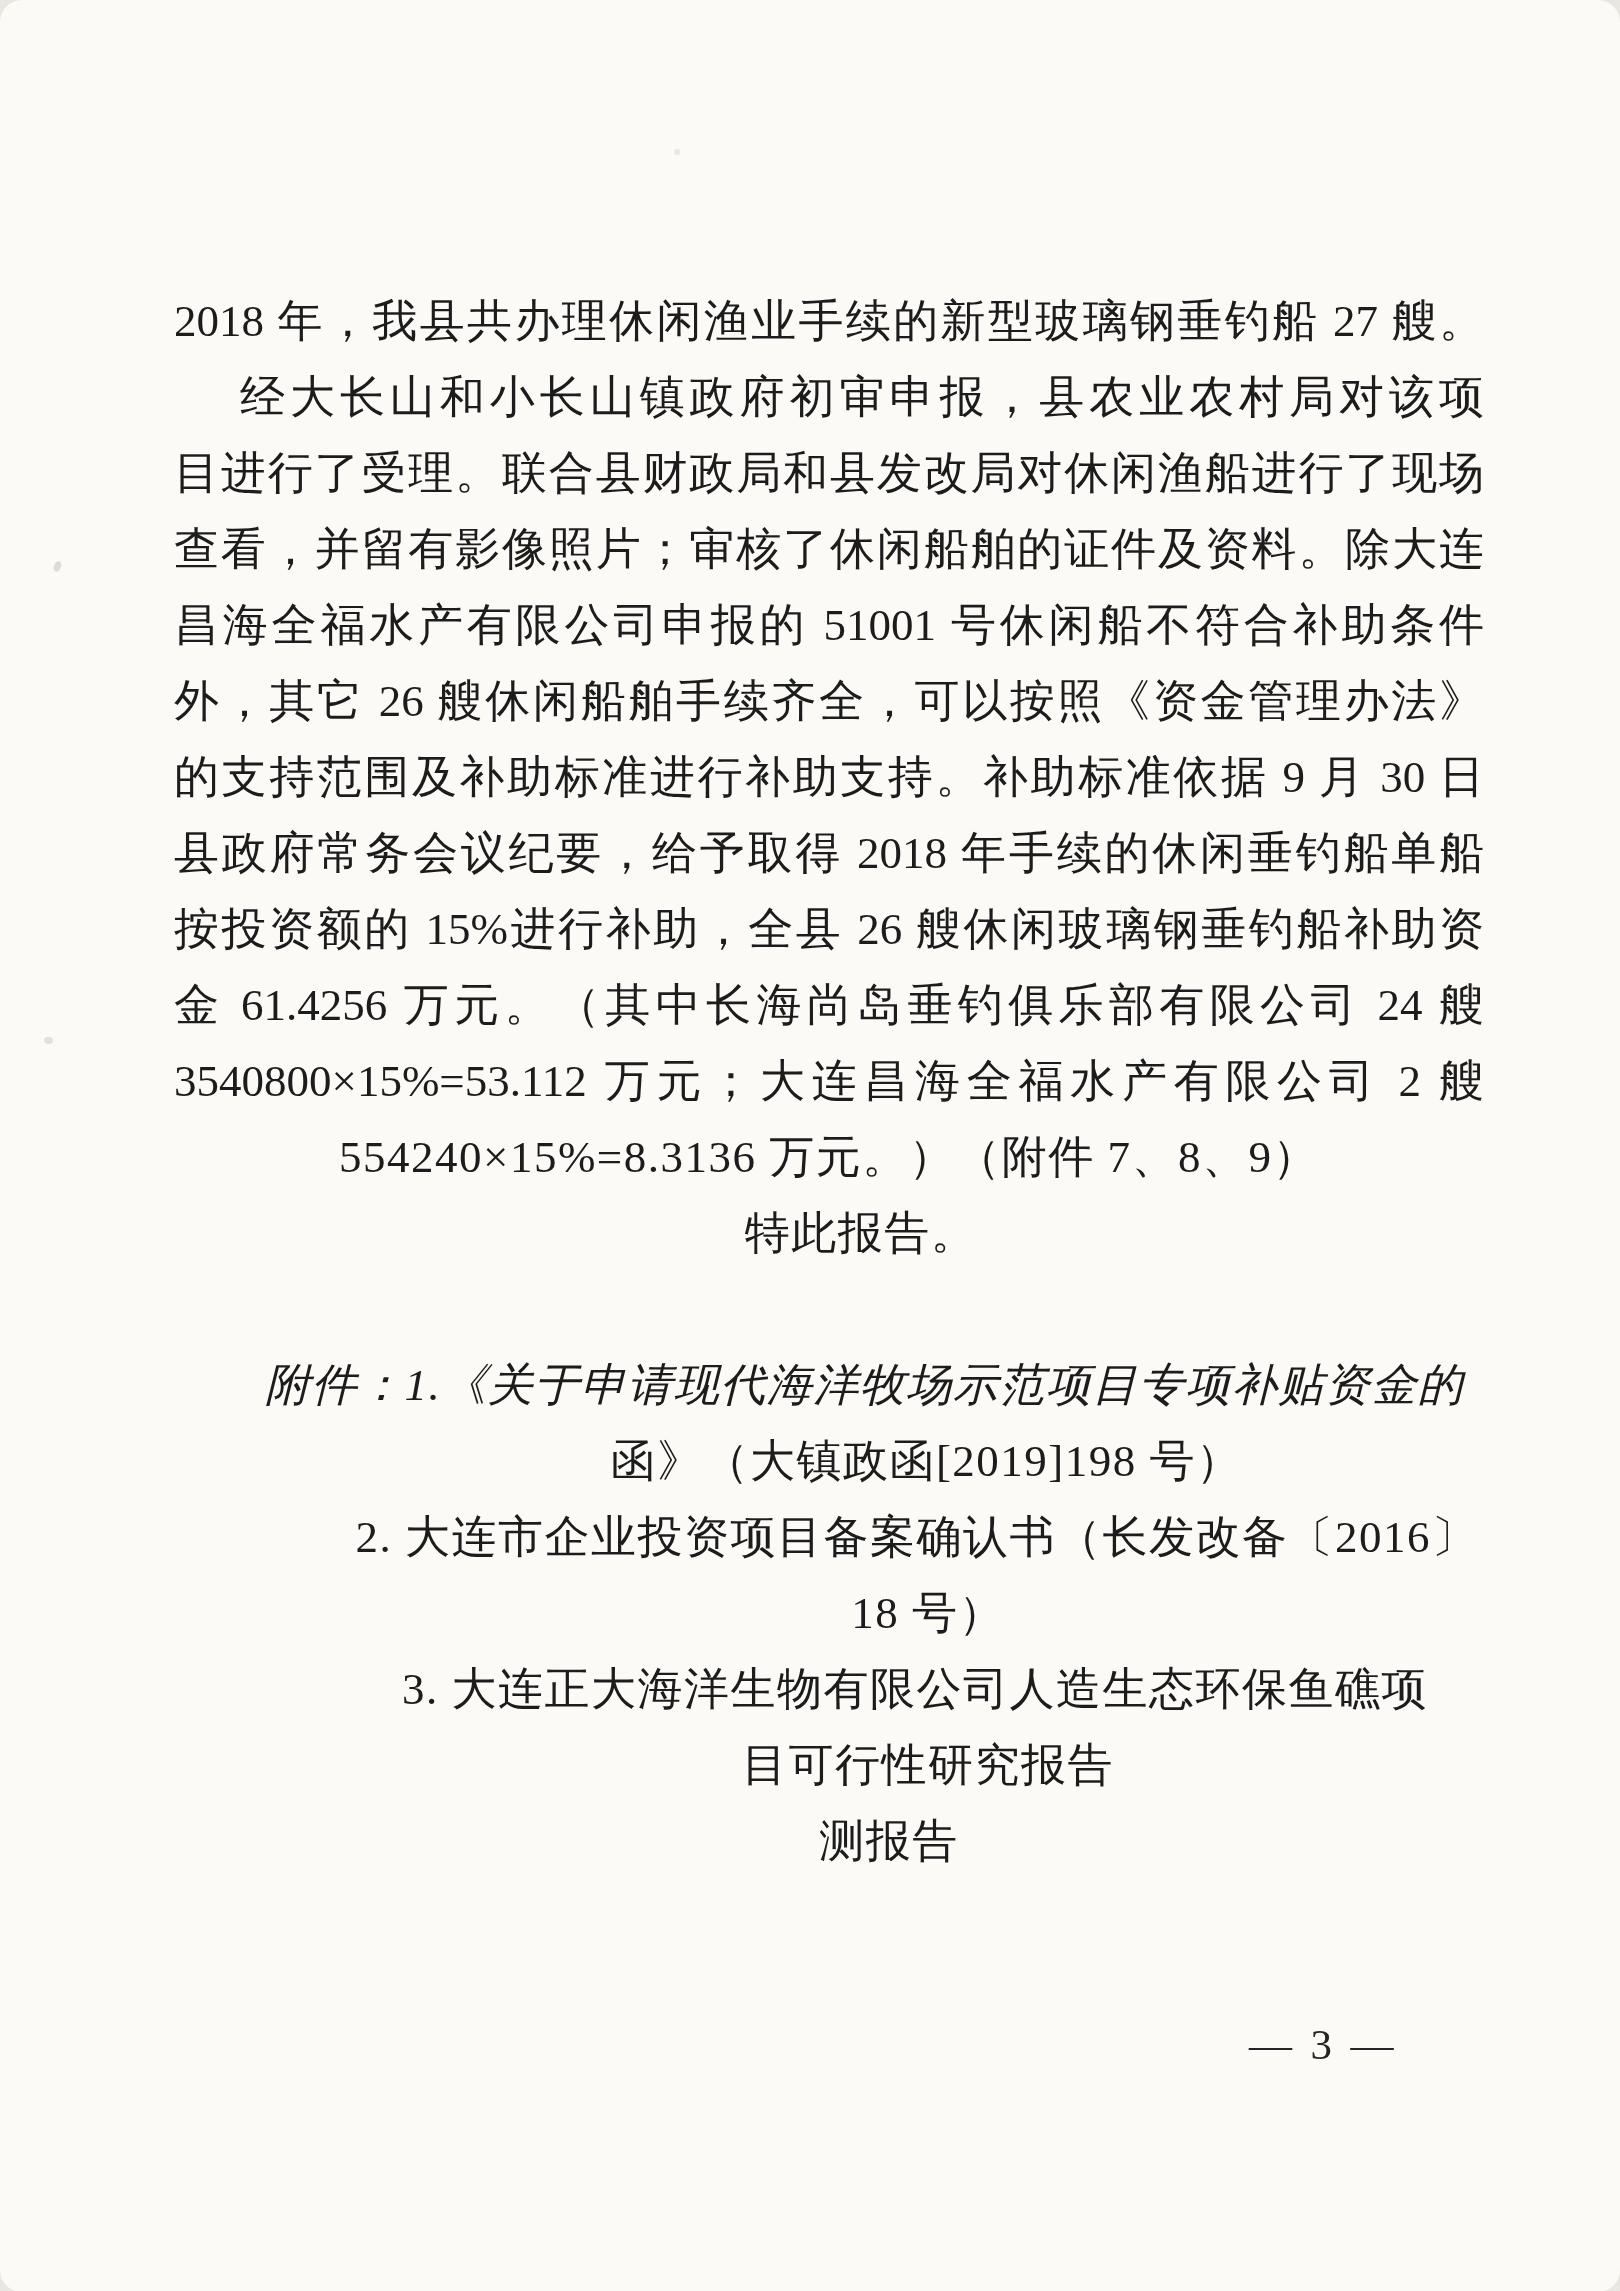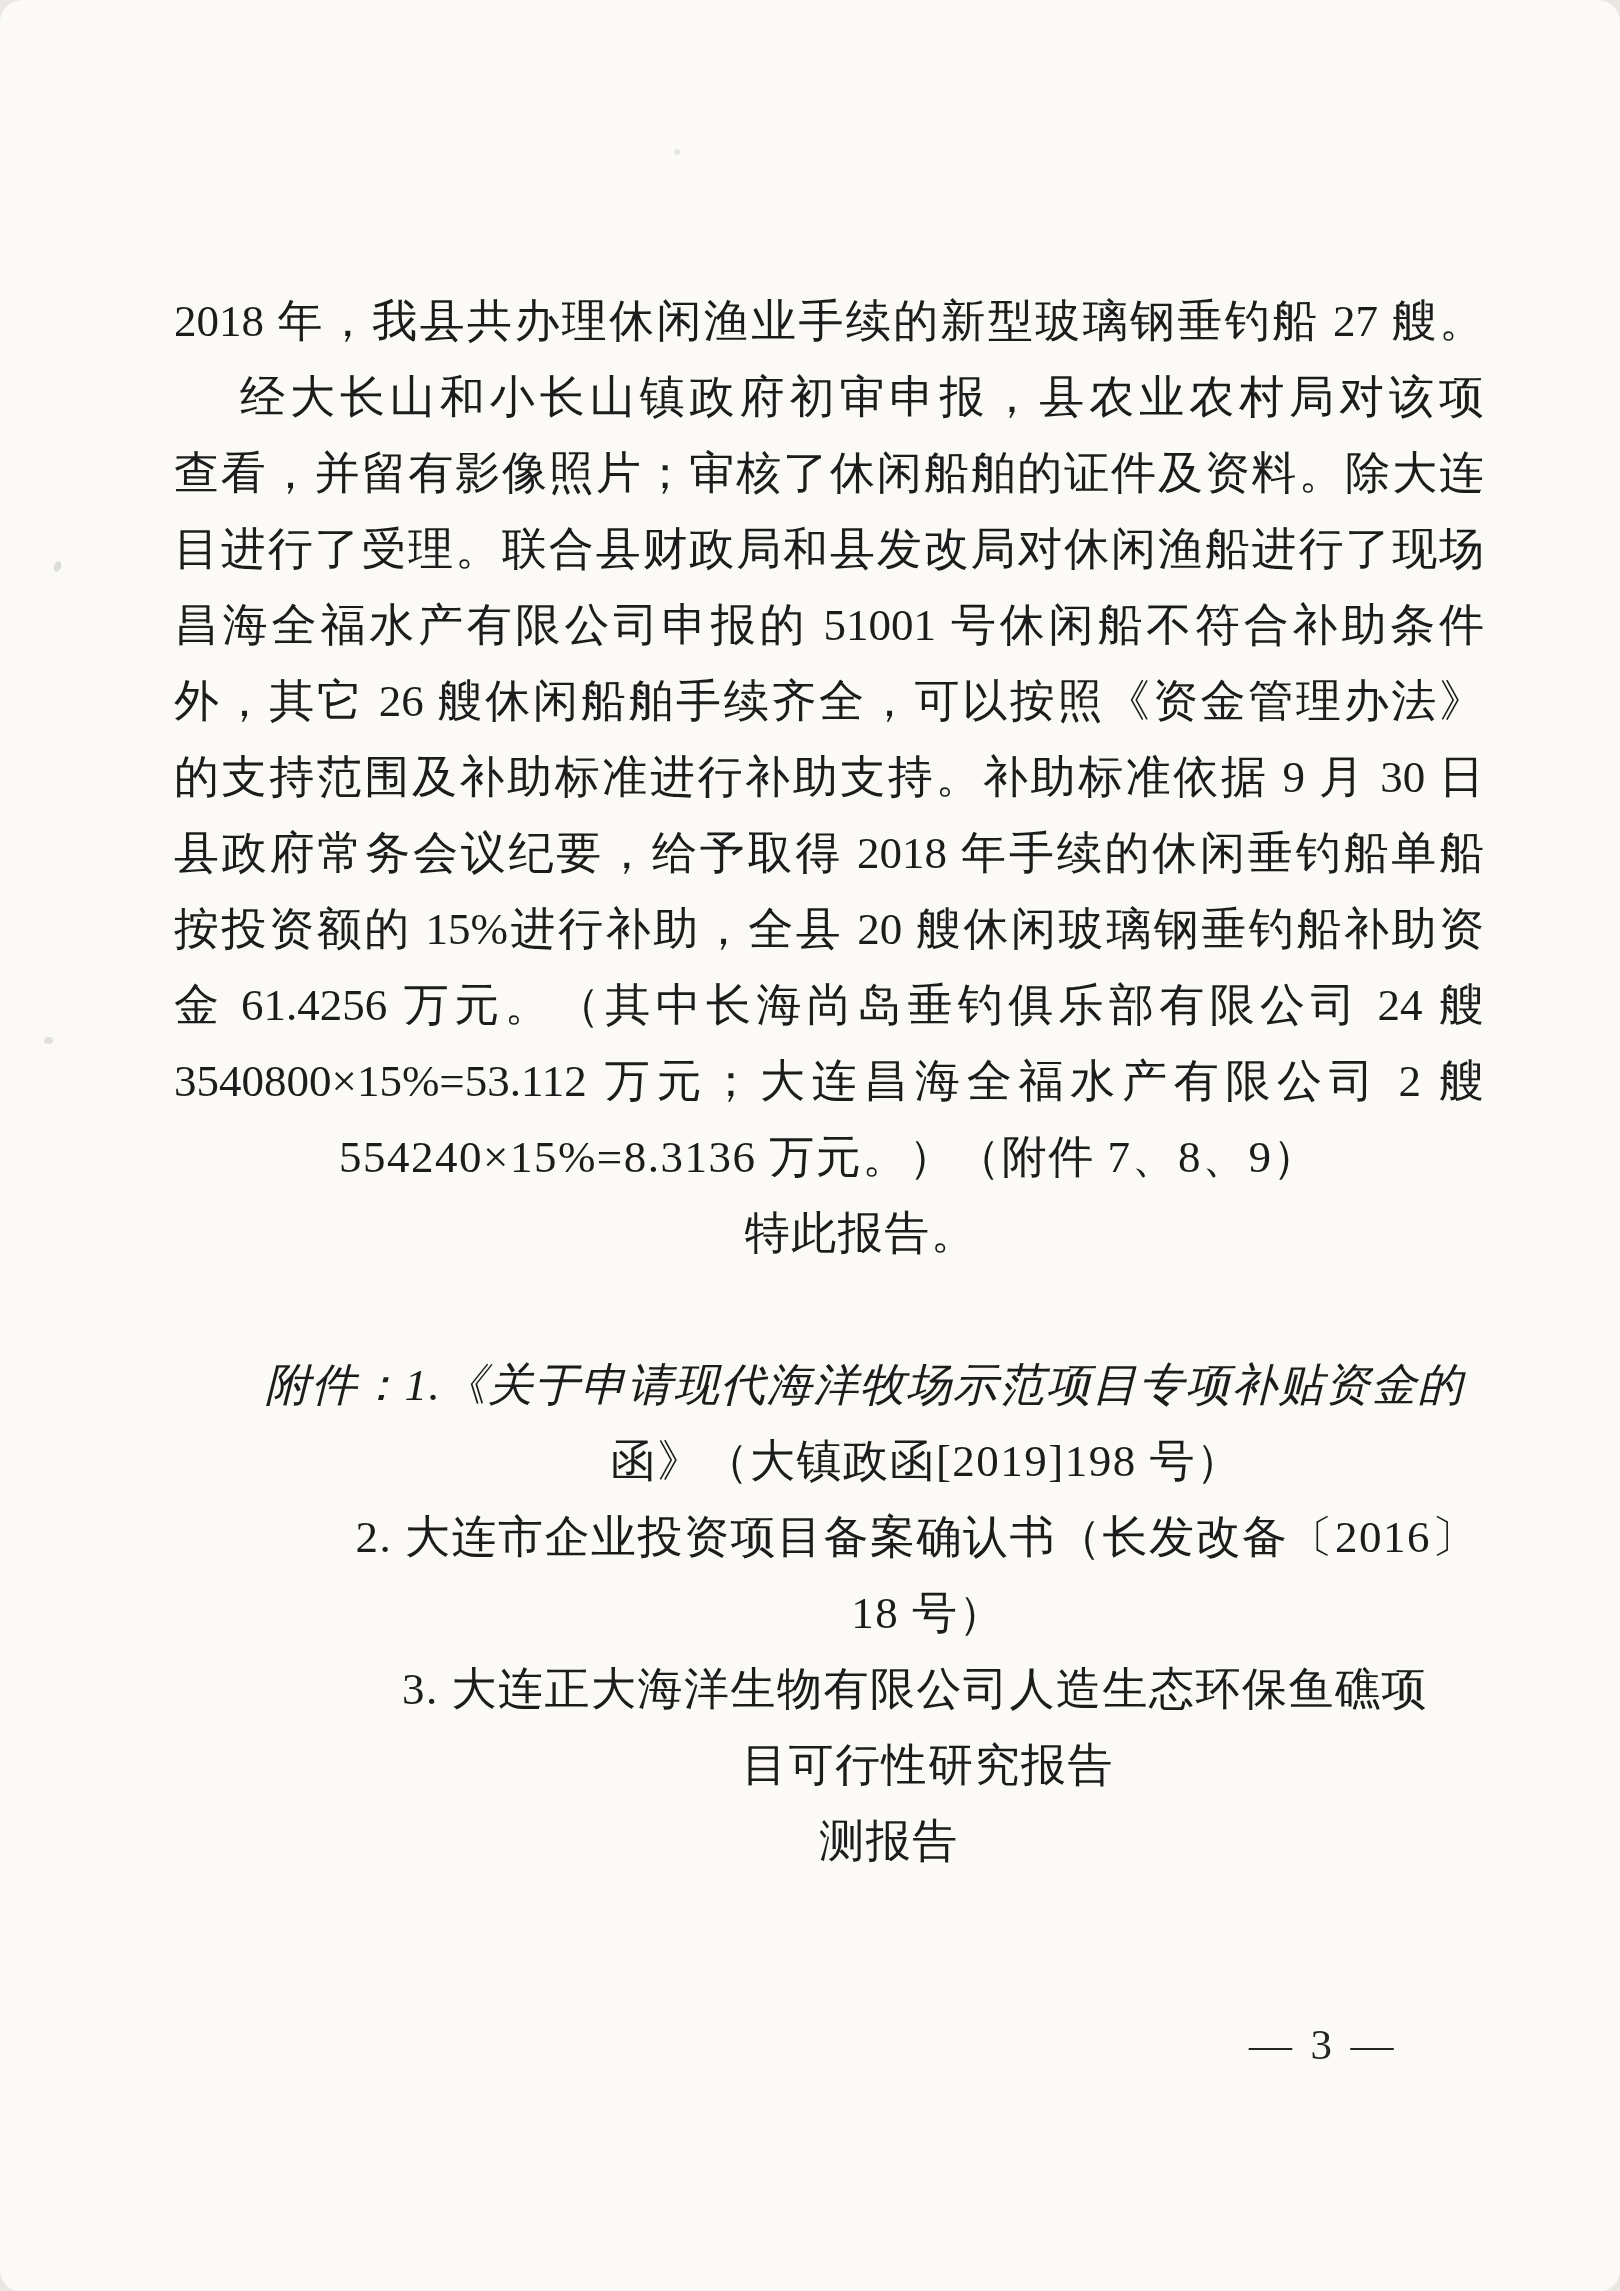--- a/index.html
+++ b/index.html
@@ -73,27 +73,27 @@
 <div class="page">
 
   <div class="speck speck-a"></div>
   <div class="speck speck-b"></div>
   <div class="speck speck-c"></div>
 
   <div class="doc">
 
     <div class="line just">2018 年，我县共办理休闲渔业手续的新型玻璃钢垂钓船 27 艘。</div>
     <div class="line just ind-p">经大长山和小长山镇政府初审申报，县农业农村局对该项</div>
+    <div class="line just">目进行了受理。联合县财政局和县发改局对休闲渔船进行了现场</div>
     <div class="line just">查看，并留有影像照片；审核了休闲船舶的证件及资料。除大连</div>
-    <div class="line just">目进行了受理。联合县财政局和县发改局对休闲渔船进行了现场</div>
     <div class="line just">昌海全福水产有限公司申报的 51001 号休闲船不符合补助条件</div>
     <div class="line just">外，其它 26 艘休闲船舶手续齐全，可以按照《资金管理办法》</div>
     <div class="line just">的支持范围及补助标准进行补助支持。补助标准依据 9 月 30 日</div>
     <div class="line just">县政府常务会议纪要，给予取得 2018 年手续的休闲垂钓船单船</div>
-    <div class="line just">按投资额的 15%进行补助，全县 20 艘休闲玻璃钢垂钓船补助资</div>
+    <div class="line just">按投资额的 15%进行补助，全县 26 艘休闲玻璃钢垂钓船补助资</div>
     <div class="line just">金 61.4256 万元。（其中长海尚岛垂钓俱乐部有限公司 24 艘</div>
     <div class="line just">3540800×15%=53.112 万元；大连昌海全福水产有限公司 2 艘</div>
     <div class="line">554240×15%=8.3136 万元。）（附件 7、8、9）</div>
 
     <div class="line ind-close">特此报告。</div>
 
     <div class="blank"></div>
 
     <div class="line ind-att"><span>附件：</span><span>1.《关于申请现代海洋牧场示范项目专项补贴资金的</span></div>
     <div class="line ind-cont1">函》（大镇政函[2019]198 号）</div>

